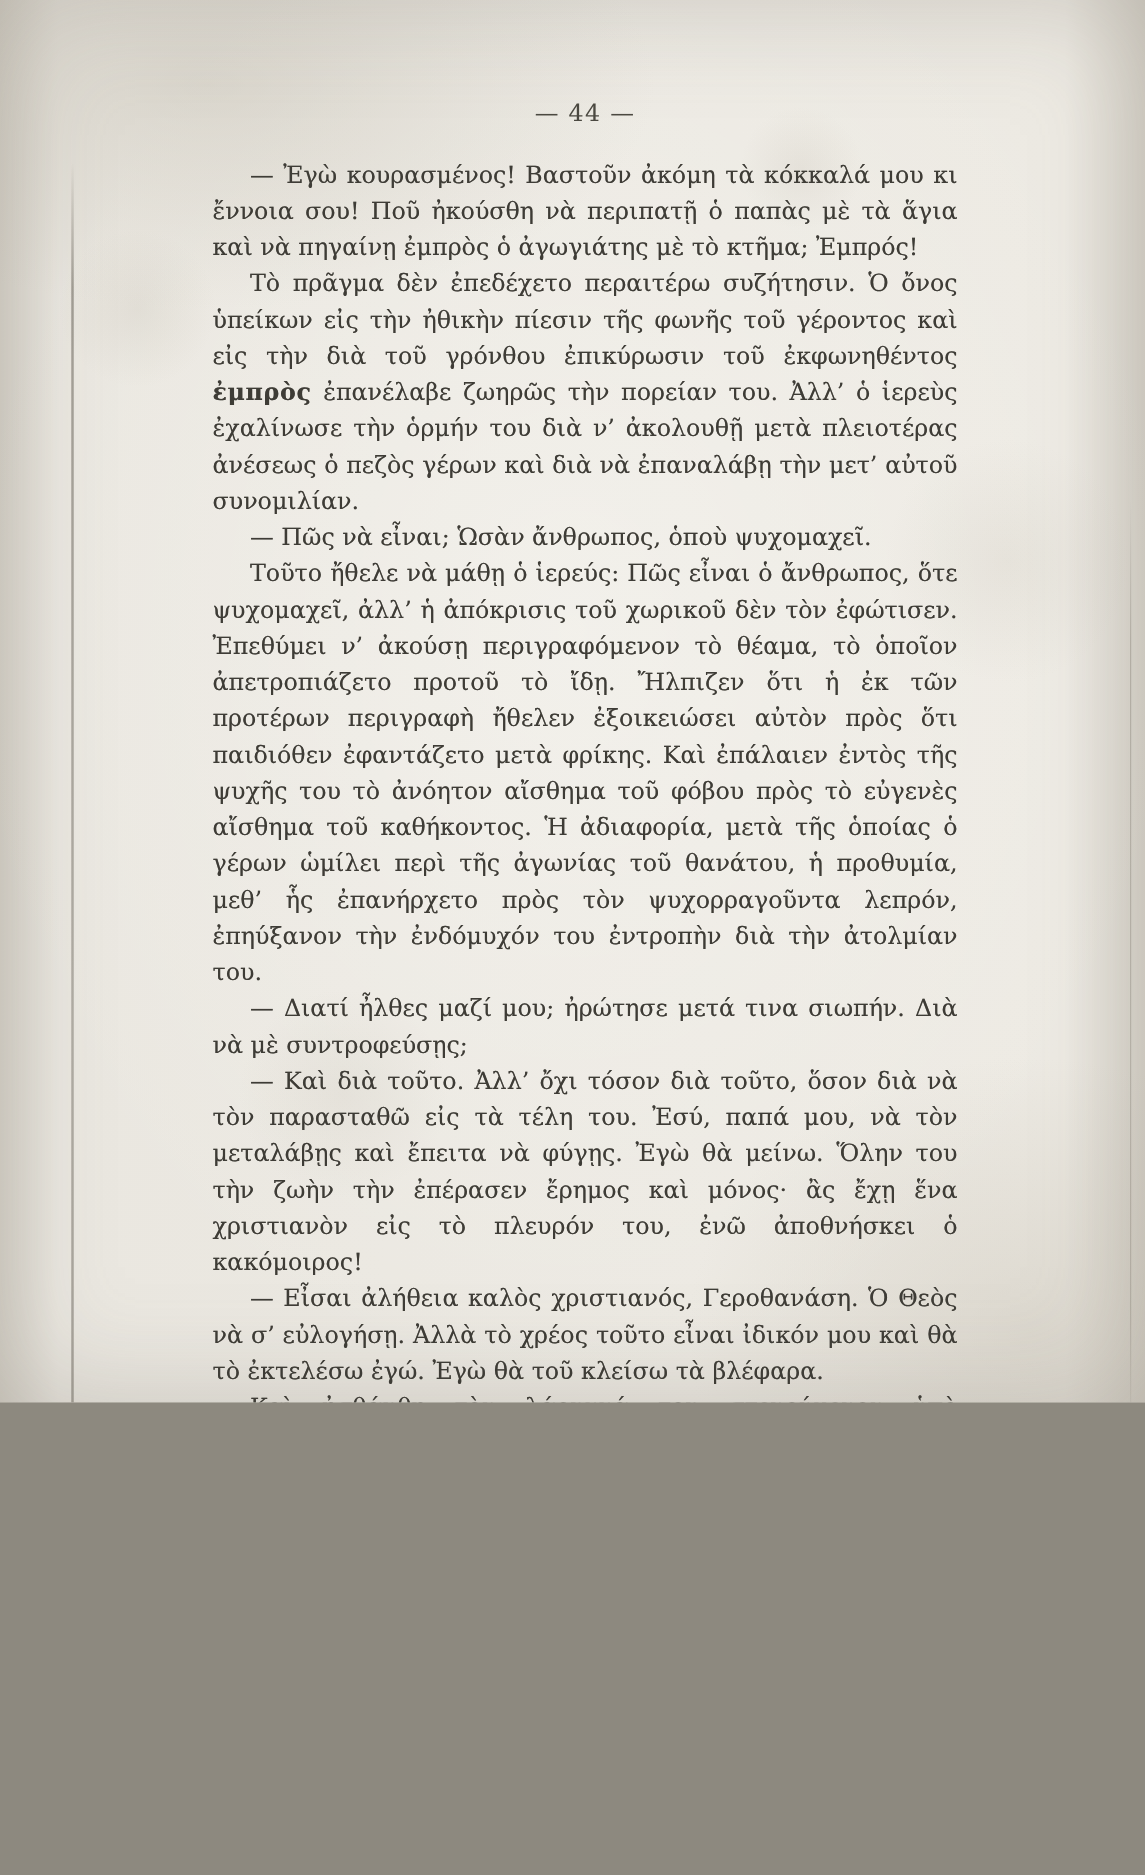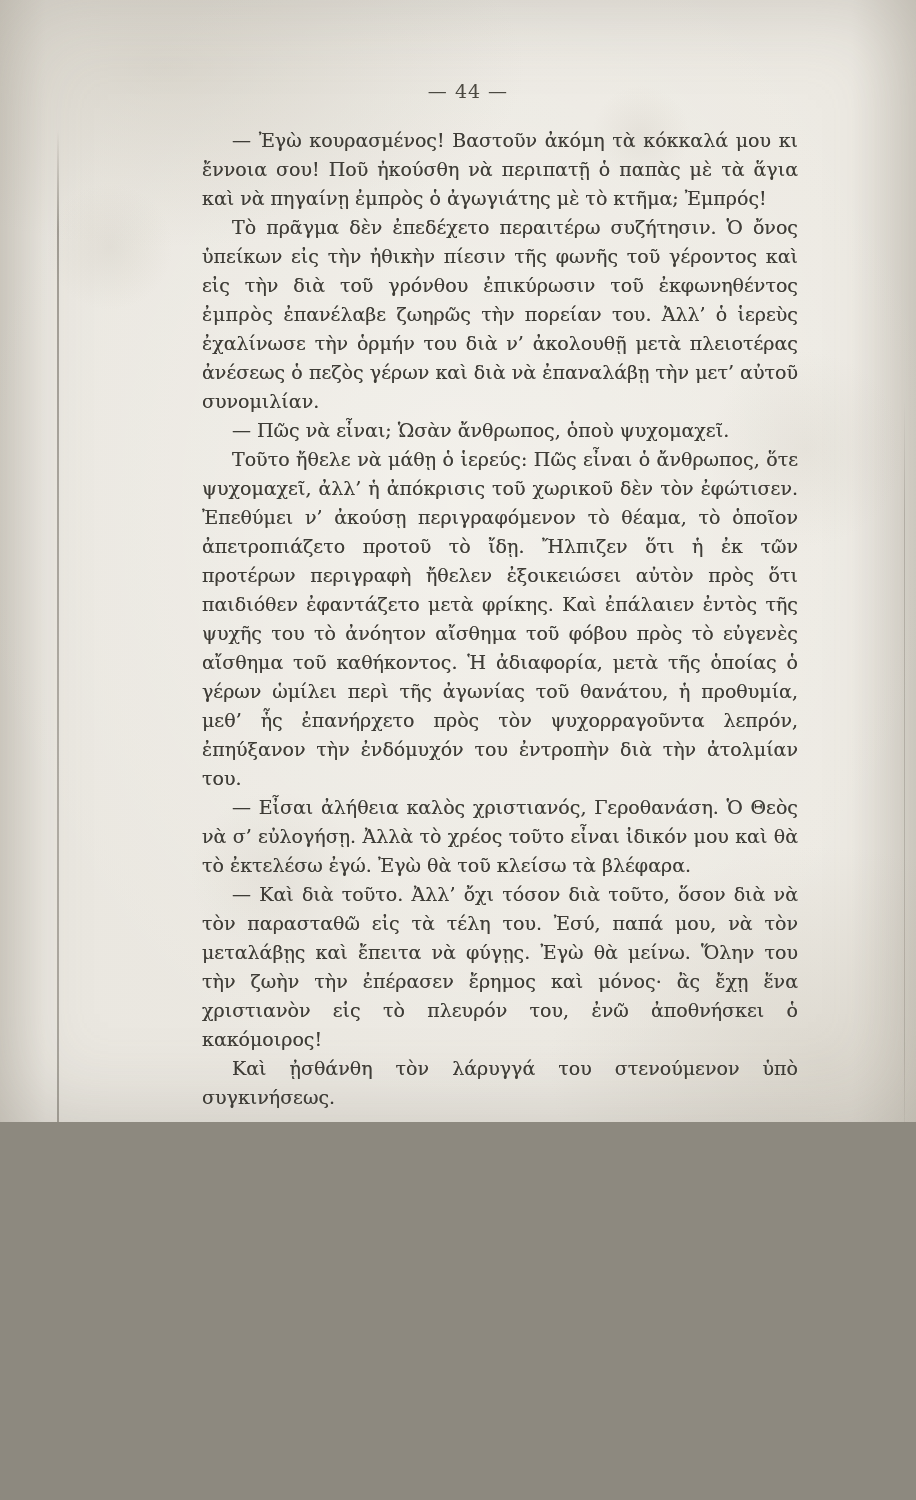--- a/index.html
+++ b/index.html
@@ -70,43 +70,43 @@
   }
   .text-block {
     position: absolute;
     top: 126px;
     left: 170px;
     width: 596px;
     font-size: 19px;
     line-height: 29px;
     text-align: justify;
     text-shadow: 0 0 0.5px rgba(62,60,54,0.55);
-    margin-left: 32px;
   }
   .para {
     margin: 0;
     text-indent: 30px;
   }
   .emph {
-    font-weight: 400;
+    font-weight: 700;
     letter-spacing: 0.5px;
   }
 </style>
 </head>
 <body>
 
 <div class="scan">
   <div class="paper-texture"></div>
   <div class="binding-shadow"></div>
   <div class="right-edge-line"></div>
 
   <div class="page-number">— 44 —</div>
 
   <div class="text-block">
     <p class="para">— Ἐγὼ κουρασμένος! Βαστοῦν ἀκόμη τὰ κόκκαλά μου κι ἔννοια σου! Ποῦ ἠκούσθη νὰ περιπατῇ ὁ παπὰς μὲ τὰ ἅγια καὶ νὰ πηγαίνῃ ἐμπρὸς ὁ ἀγωγιάτης μὲ τὸ κτῆμα; Ἐμπρός!</p>
     <p class="para"><span>Τὸ πρᾶγμα δὲν ἐπεδέχετο περαιτέρω συζήτησιν. Ὁ ὄνος ὑπείκων εἰς τὴν ἠθικὴν πίεσιν τῆς φωνῆς τοῦ γέροντος καὶ εἰς τὴν διὰ τοῦ γρόνθου ἐπικύρωσιν τοῦ ἐκφωνηθέντος </span><span class="emph">ἐμπρὸς</span><span> ἐπανέλαβε ζωηρῶς τὴν πορείαν του. Ἀλλ’ ὁ ἱερεὺς ἐχαλίνωσε τὴν ὁρμήν του διὰ ν’ ἀκολουθῇ μετὰ πλειοτέρας ἀνέσεως ὁ πεζὸς γέρων καὶ διὰ νὰ ἐπαναλάβῃ τὴν μετ’ αὐτοῦ συνομιλίαν.</span></p>
     <p class="para">— Πῶς νὰ εἶναι; Ὡσὰν ἄνθρωπος, ὁποὺ ψυχομαχεῖ.</p>
     <p class="para">Τοῦτο ἤθελε νὰ μάθῃ ὁ ἱερεύς: Πῶς εἶναι ὁ ἄνθρωπος, ὅτε ψυχομαχεῖ, ἀλλ’ ἡ ἀπόκρισις τοῦ χωρικοῦ δὲν τὸν ἐφώτισεν. Ἐπεθύμει ν’ ἀκούσῃ περιγραφόμενον τὸ θέαμα, τὸ ὁποῖον ἀπετροπιάζετο προτοῦ τὸ ἴδῃ. Ἤλπιζεν ὅτι ἡ ἐκ τῶν προτέρων περιγραφὴ ἤθελεν ἐξοικειώσει αὐτὸν πρὸς ὅτι παιδιόθεν ἐφαντάζετο μετὰ φρίκης. Καὶ ἐπάλαιεν ἐντὸς τῆς ψυχῆς του τὸ ἀνόητον αἴσθημα τοῦ φόβου πρὸς τὸ εὐγενὲς αἴσθημα τοῦ καθήκοντος. Ἡ ἀδιαφορία, μετὰ τῆς ὁποίας ὁ γέρων ὡμίλει περὶ τῆς ἀγωνίας τοῦ θανάτου, ἡ προθυμία, μεθ’ ἧς ἐπανήρχετο πρὸς τὸν ψυχορραγοῦντα λεπρόν, ἐπηύξανον τὴν ἐνδόμυχόν του ἐντροπὴν διὰ τὴν ἀτολμίαν του.</p>
+    <p class="para">— Διατί ἦλθες μαζί μου; ἠρώτησε μετά τινα σιωπήν. Διὰ νὰ μὲ συντροφεύσῃς;</p>
+    <p class="para">— Καὶ διὰ τοῦτο. Ἀλλ’ ὄχι τόσον διὰ τοῦτο, ὅσον διὰ νὰ τὸν παρασταθῶ εἰς τὰ τέλη του. Ἐσύ, παπά μου, νὰ τὸν μεταλάβῃς καὶ ἔπειτα νὰ φύγῃς. Ἐγὼ θὰ μείνω. Ὅλην του τὴν ζωὴν τὴν ἐπέρασεν ἔρημος καὶ μόνος· ἂς ἔχῃ ἕνα χριστιανὸν εἰς τὸ πλευρόν του, ἐνῶ ἀποθνήσκει ὁ κακόμοιρος!</p>
     <p class="para">— Εἶσαι ἀλήθεια καλὸς χριστιανός, Γεροθανάση. Ὁ Θεὸς νὰ σ’ εὐλογήσῃ. Ἀλλὰ τὸ χρέος τοῦτο εἶναι ἰδικόν μου καὶ θὰ τὸ ἐκτελέσω ἐγώ. Ἐγὼ θὰ τοῦ κλείσω τὰ βλέφαρα.</p>
-    <p class="para">— Καὶ διὰ τοῦτο. Ἀλλ’ ὄχι τόσον διὰ τοῦτο, ὅσον διὰ νὰ τὸν παρασταθῶ εἰς τὰ τέλη του. Ἐσύ, παπά μου, νὰ τὸν μεταλάβῃς καὶ ἔπειτα νὰ φύγῃς. Ἐγὼ θὰ μείνω. Ὅλην του τὴν ζωὴν τὴν ἐπέρασεν ἔρημος καὶ μόνος· ἂς ἔχῃ ἕνα χριστιανὸν εἰς τὸ πλευρόν του, ἐνῶ ἀποθνήσκει ὁ κακόμοιρος!</p>
     <p class="para">Καὶ ᾐσθάνθη τὸν λάρυγγά του στενούμενον ὑπὸ συγκινήσεως.</p>
   </div>
 </div>
 
 </body></html>

